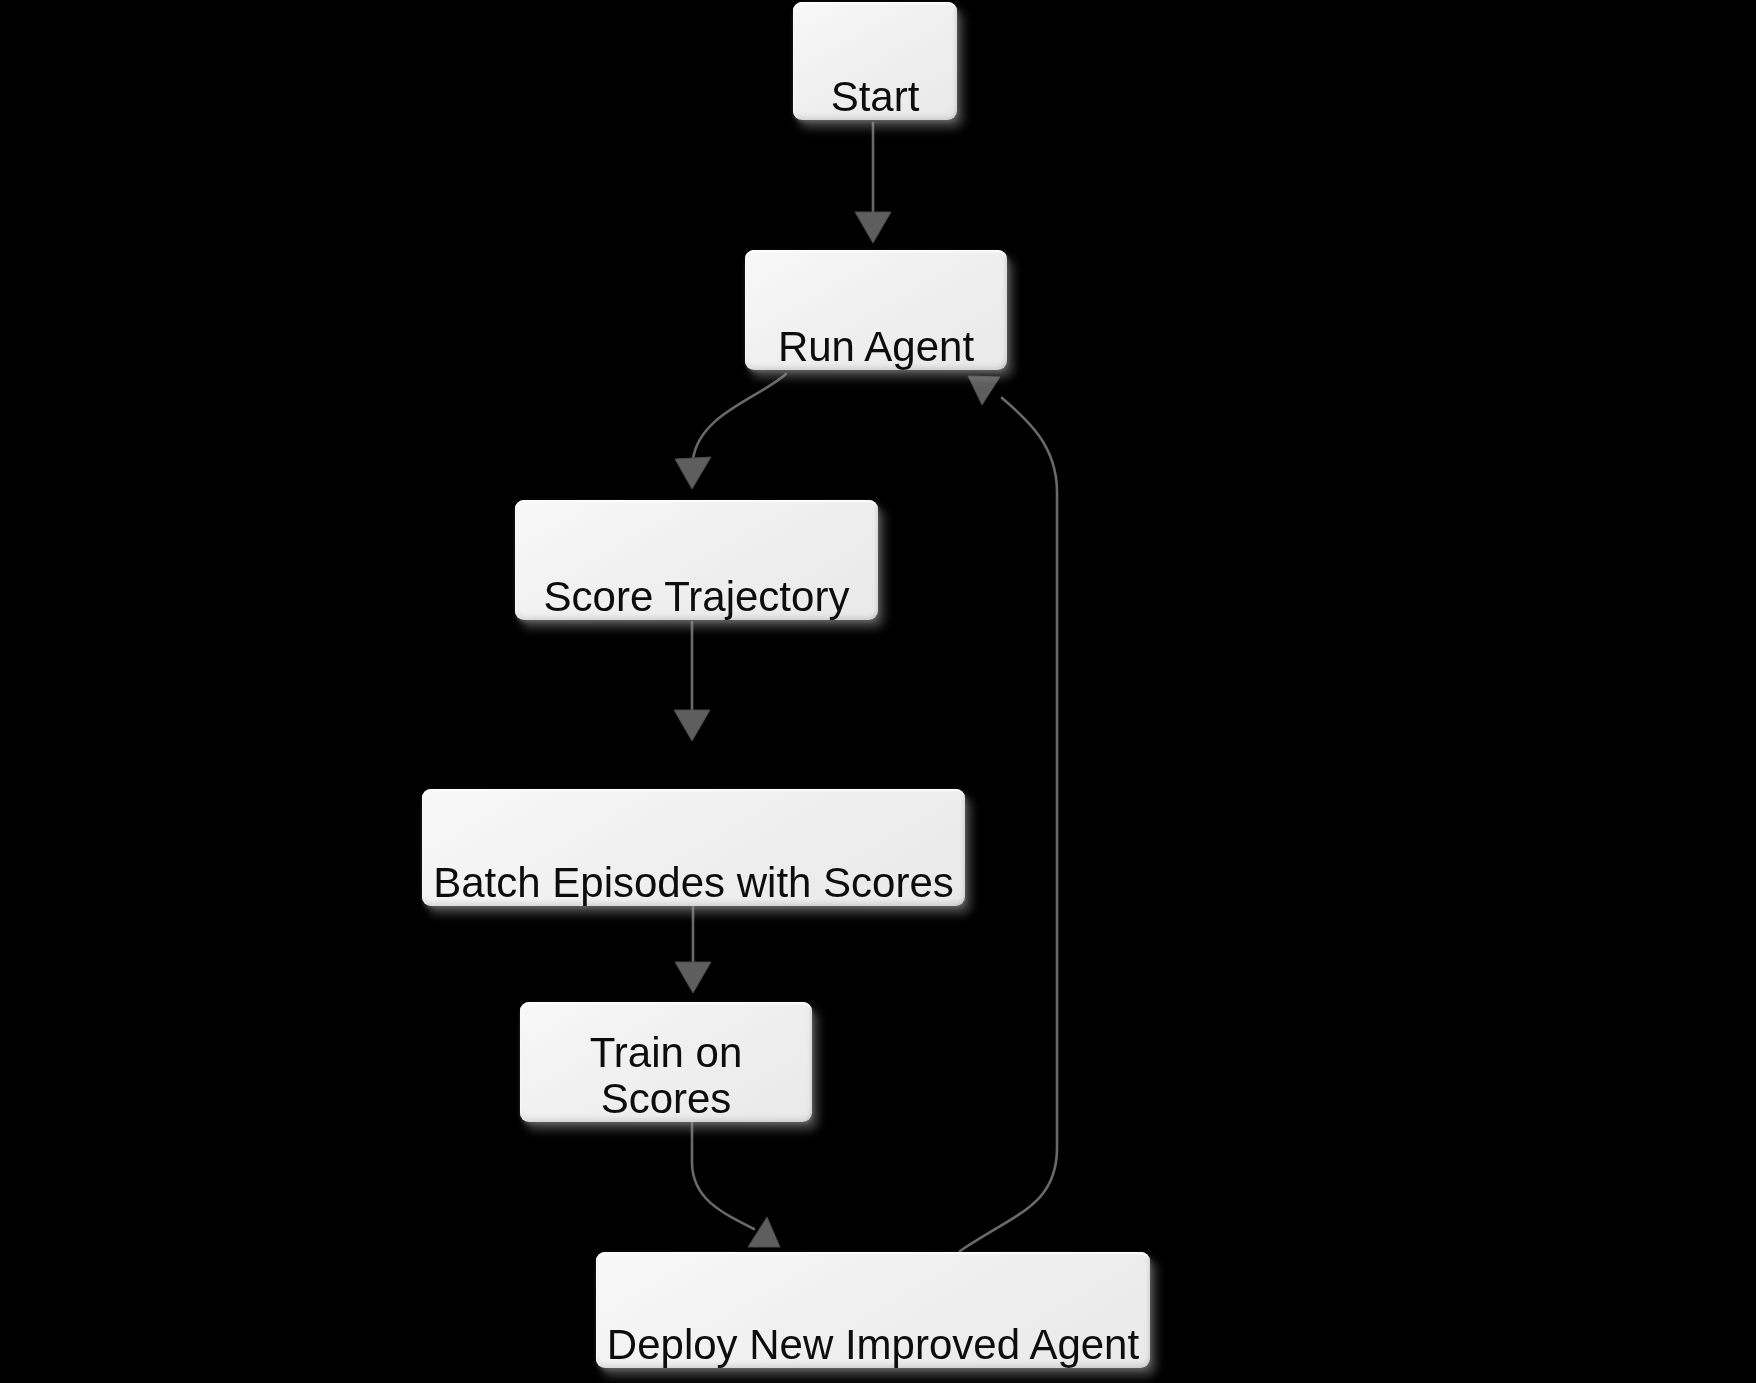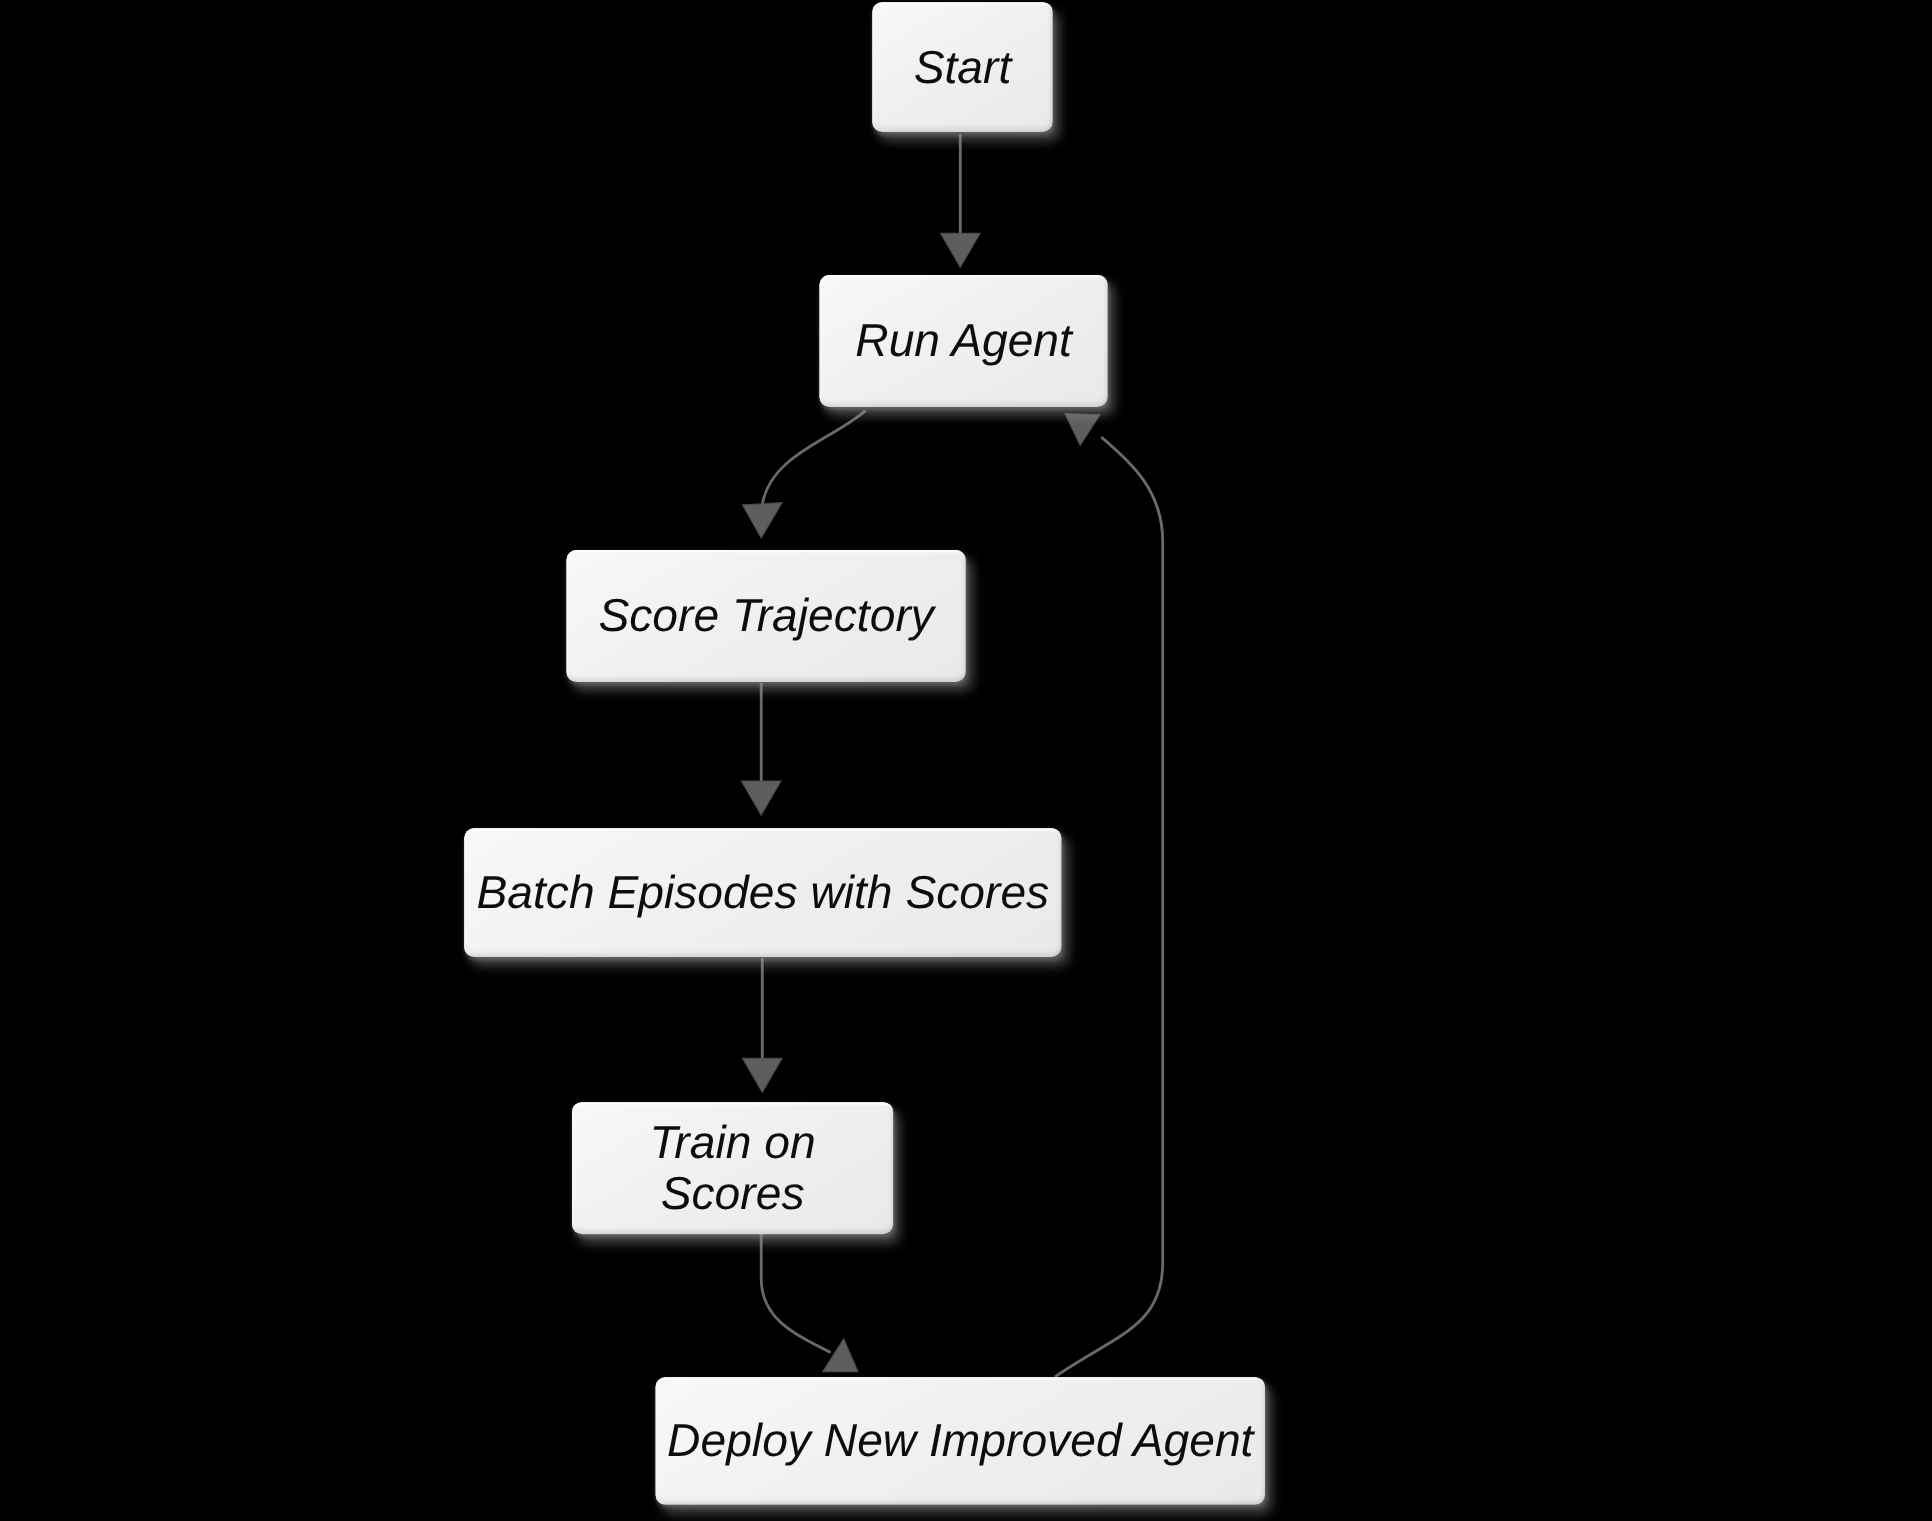--- a/index.html
+++ b/index.html
@@ -14,39 +14,38 @@
     stroke:var(--edge,#696969);
     stroke-width:2.6;
     stroke-linecap:round;
   }
   .arrow-head{
     fill:var(--arrowhead,#5e5e5e);
     stroke:var(--arrowhead-edge,#4c4c4c);
     stroke-width:1;
   }
   .node{
-    position:absolute;display:flex;align-items:center;justify-content:center;
+    position:absolute;display:flex;align-items:flex-end;justify-content:center;
     text-align:center;
     background:linear-gradient(150deg,#f8f8f8 0%,#f0f0f0 45%,#e9e9e9 100%);
     border-radius:9px;
     color:var(--node-text,#0d0d0d);
     font-size:42px;line-height:1.1;font-weight:400;
     box-shadow:
       6px 8px 10px rgba(160,160,160,0.42),
       1px 2px 4px rgba(130,130,130,0.45),
       inset 0 3px 2px -1px #fdfdfd,
       inset 3px 0 3px -2px #fbfbfb,
       inset 0 -5px 6px -3px rgba(0,0,0,0.15),
       inset -4px 0 5px -3px rgba(0,0,0,0.10);
-    font-style: italic;
   }
   .node-start {left:793px;top:2px;   width:164px;height:118px;}
   .node-run   {left:745px;top:250px; width:262px;height:120px;}
   .node-score {left:515px;top:500px; width:363px;height:120px;}
-  .node-batch {left:422px;top:753px; width:543px;height:117px;}
+  .node-batch {left:422px;top:789px; width:543px;height:117px;}
   .node-train {left:520px;top:1002px;width:292px;height:120px;}
   .node-deploy{left:596px;top:1252px;width:554px;height:116px;}
 </style>
 </head>
 <body>
 
 <div class="canvas">
 
   <svg class="edges-layer" viewBox="0 0 1756 1383" xmlns="http://www.w3.org/2000/svg">
 

